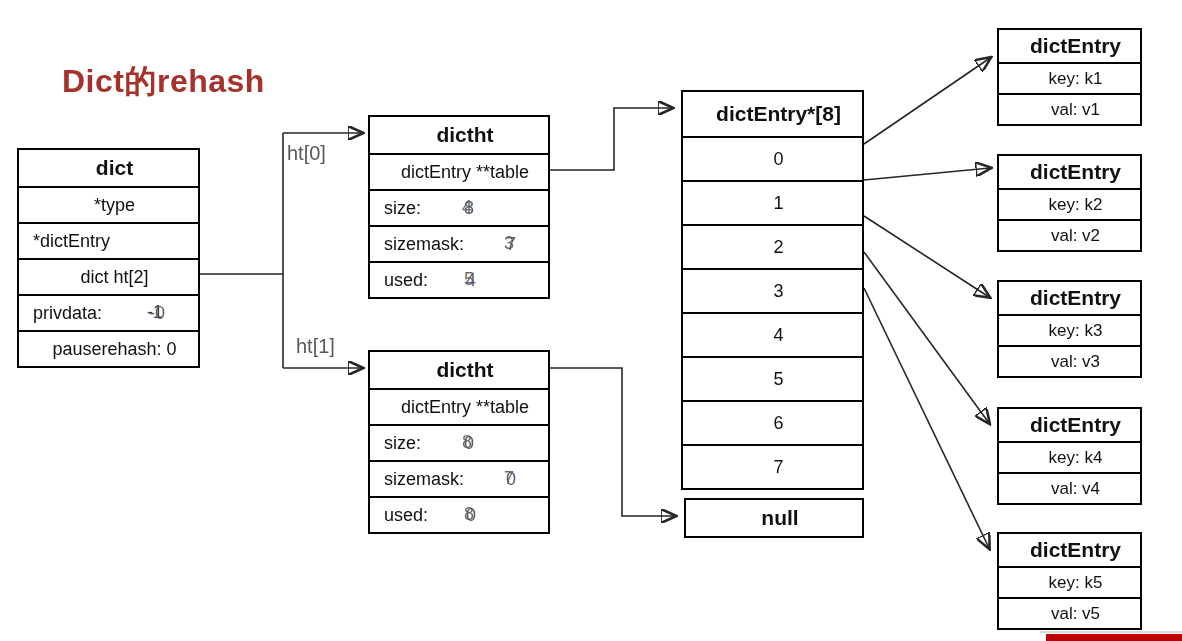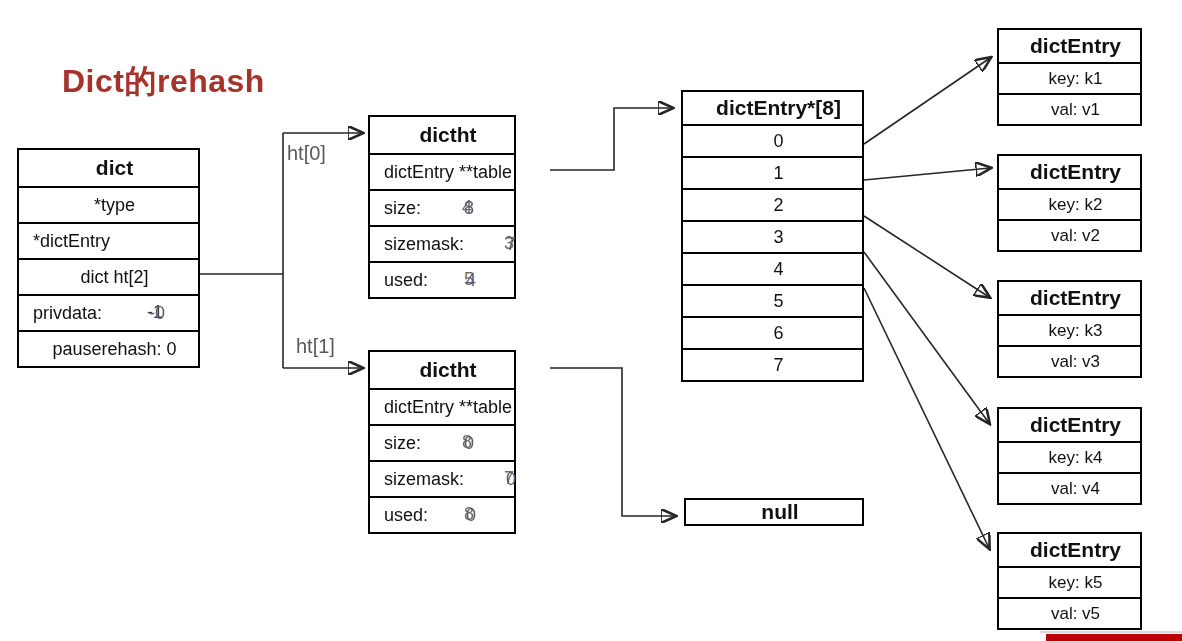--- a/index.html
+++ b/index.html
@@ -12,32 +12,32 @@
   .row { position:relative; border-top:2px solid #000; display:flex; align-items:center; justify-content:center; font-size:18px; color:#111;padding-left:12px; }
   .row:first-child { border-top:none; }
   .hdr { font-weight:bold; font-size:21px; }
   .left-pad { justify-content:flex-start; padding-left:14px; }
 
   
   .dict-box { left:17px; top:148px; width:183px; }
   .dict-box .row { height:36px; }
 
   
-  .dictht-box { width:148px; }
+  .dictht-box { width:182px; }
   .dictht0 { left:368px; top:115px; }
   .dictht1 { left:368px; top:350px; }
   .dictht-box .row { height:36px; }
 
   
   .htable { left:681px; top:90px; width:183px; }
-  .htable .row { height:32px; }
+  .htable .row { height:44px; }
 
   
   .null-box { left:684px; top:498px; width:180px; }
-  .null-box .row { height:24px; }
+  .null-box .row { height:36px; }
 
   
   .entry { width:145px; left:997px; }
   .entry .row { height:31px; font-size:17px; }
   .entry .row.hdr { height:32px; font-size:21px; }
   .e0 { top:28px; } .e1 { top:154px; } .e2 { top:280px; } .e3 { top:407px; } .e4 { top:532px; }
 
   
   .ov { position:absolute; width:18px; height:24px; font-size:18px; }
   .ov-old { position:absolute; left:0; top:0; color:#7a6a55; }

